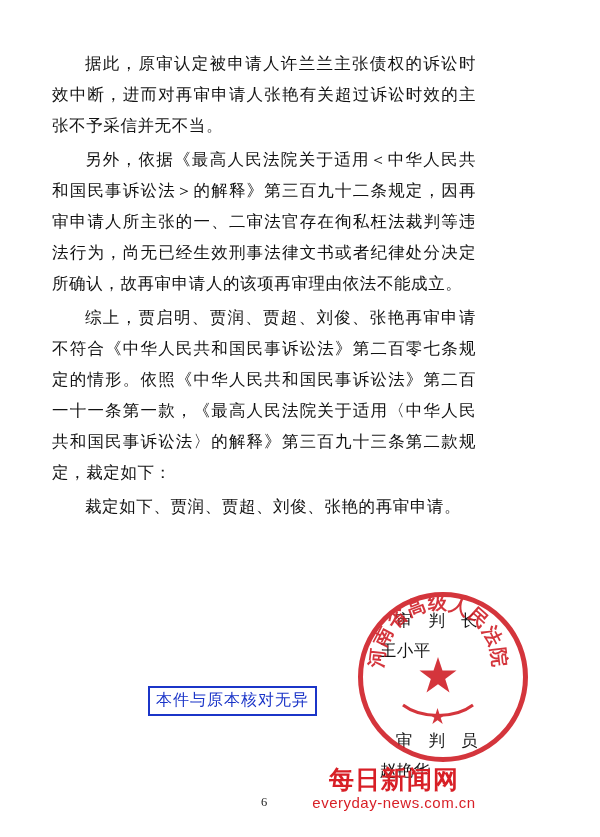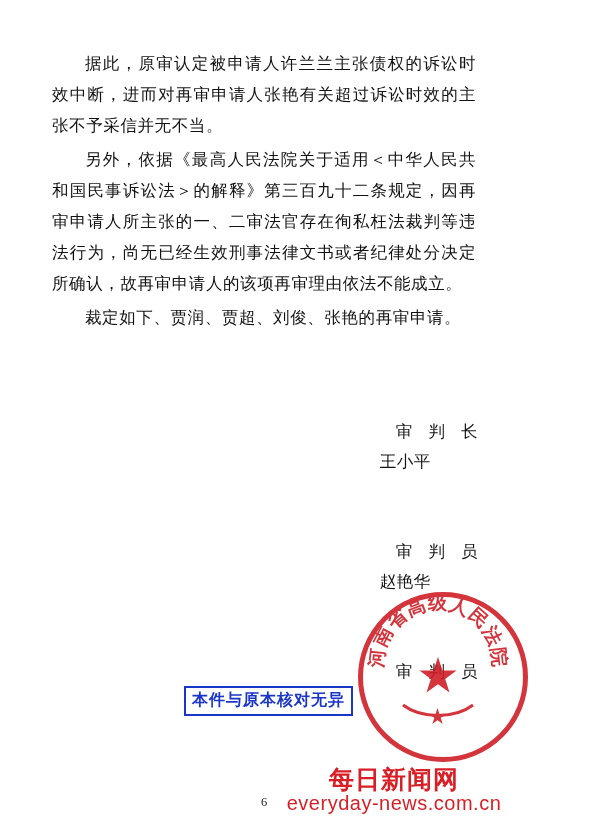--- a/index.html
+++ b/index.html
@@ -55,27 +55,26 @@
     margin-left: 16px;
   }
   
   .verify-stamp {
     position: absolute;
     left: 148px;
     top: 686px;
     border: 2px solid #1b35c8;
     color: #1b35c8;
     font-size: 16px;
-    font-weight: bold;
+    font-weight: normal;
     letter-spacing: 1px;
     padding: 2px 6px 3px 6px;
     background: #ffffff;
     font-family: "Liberation Sans", sans-serif;
     white-space: nowrap;
-    margin-left: 36px;
   }
   
   .seal {
     position: absolute;
     left: 358px;
     top: 592px;
     width: 160px;
     height: 160px;
     border-radius: 50%;
     border: 5px solid #cf1a22;
@@ -113,35 +112,36 @@
   .wm-cn {
     color: #d81f26;
     font-size: 25px;
     font-weight: bold;
     font-family: "Liberation Sans", sans-serif;
     letter-spacing: 1px;
     line-height: 28px;
   }
   .wm-en {
     color: #d81f26;
-    font-size: 20px;
+    font-size: 15px;
     font-family: "Liberation Sans", sans-serif;
     letter-spacing: 0.5px;
     line-height: 20px;
   }
 </style>
 </head>
 <body>
 
 <div class="page">
 
   <p class="para indent">据此，原审认定被申请人许兰兰主张债权的诉讼时效中断，进而对再审申请人张艳有关超过诉讼时效的主张不予采信并无不当。</p>
 
   <p class="para indent gap-top">另外，依据《最高人民法院关于适用＜中华人民共和国民事诉讼法＞的解释》第三百九十二条规定，因再审申请人所主张的一、二审法官存在徇私枉法裁判等违法行为，尚无已经生效刑事法律文书或者纪律处分决定所确认，故再审申请人的该项再审理由依法不能成立。</p>
 
+  <p class="para indent gap-top">综上，贾启明、贾润、贾超、刘俊、张艳再审申请不符合《中华人民共和国民事诉讼法》第二百零七条规定的情形。依照《中华人民共和国民事诉讼法》第二百一十一条第一款，《最高人民法院关于适用〈中华人民共和国民事诉讼法〉的解释》第三百九十三条第二款规定，裁定如下：</p>
 
   <p class="para indent gap-top">裁定如下、贾润、贾超、刘俊、张艳的再审申请。</p>
 
   <div class="signature-block">
     <div class="sig-line">
       <span class="sig-role">审 判 长</span>
       <span>王小平</span>
     </div>
     <div class="sig-line">
       <span class="sig-role">审 判 员</span>

